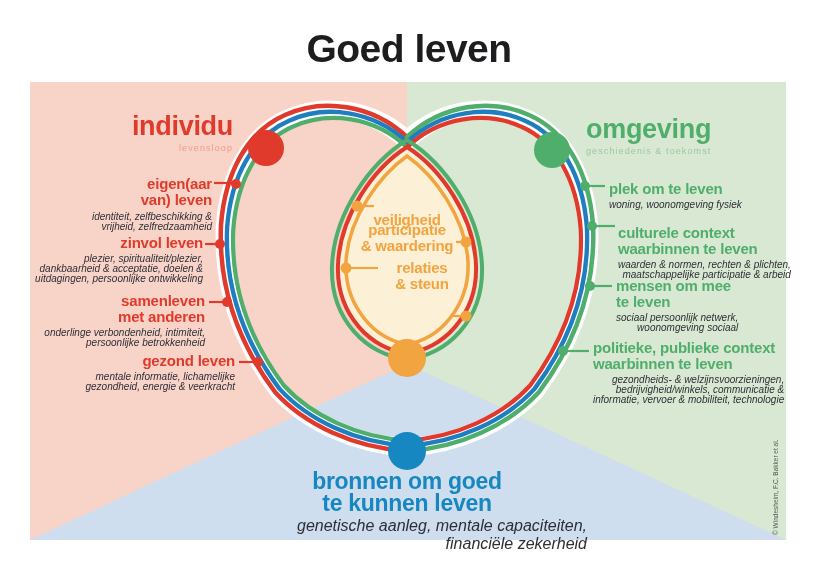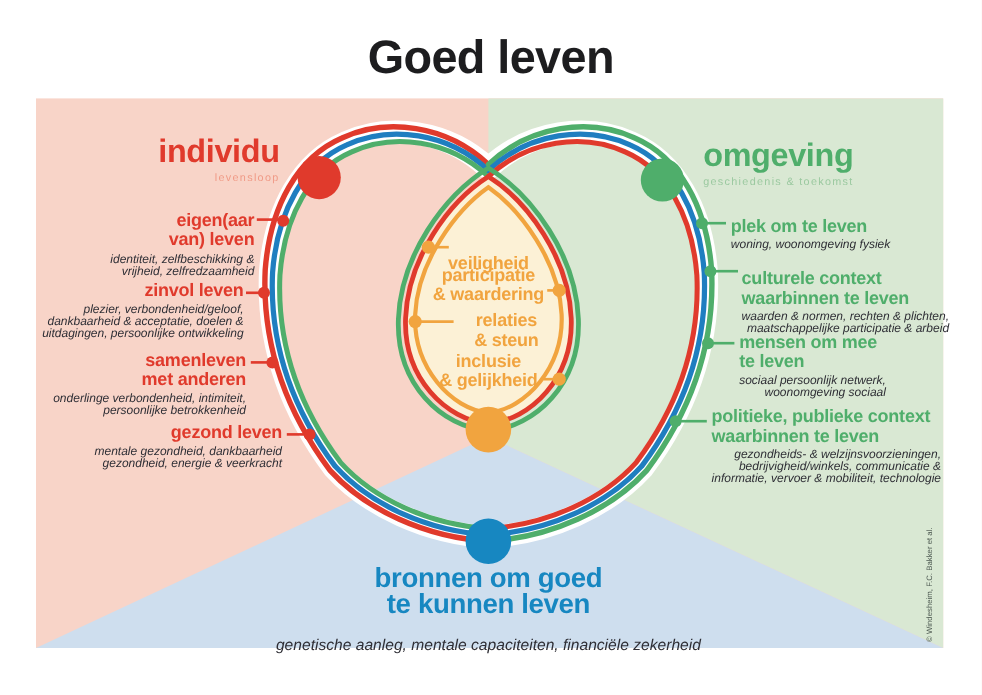--- a/index.html
+++ b/index.html
@@ -42,21 +42,21 @@
   #ri2{left:616px;top:278px;}
   #ri3{left:593px;top:340px;}
 
   #ci0{left:337px;top:200px;width:140px;margin-top:12px;}
   #ci1{left:337px;top:222px;width:140px;}
   #ci2{left:352px;top:260px;width:140px;}
   #ci3{left:337px;top:294px;width:140px;}
 
   #bron{left:227px;top:470px;width:360px;text-align:center;position:absolute;}
   .bron-lbl{font-size:23px;font-weight:bold;line-height:22px;letter-spacing:-0.3px;color:var(--blue);}
-  .bron-sub{font-size:13px;font-style:italic;margin-top:16px;color:var(--sub-ink);}
+  .bron-sub{font-size:16px;font-style:italic;margin-top:3px;color:var(--sub-ink);text-align:right;}
 
   #credit{position:absolute;left:772px;top:535px;width:100px;
           transform:rotate(-90deg);transform-origin:0 0;
           font-size:6.5px;color:var(--credit-ink);white-space:nowrap;}
 </style>
 </head>
 <body>
 
 <div id="page">
 
@@ -139,21 +139,21 @@
       <div>identiteit, zelfbeschikking &amp;</div>
       <div>vrijheid, zelfredzaamheid</div>
     </div>
   </div>
 
   <div class="item l-item" id="li1">
     <div class="lbl red">
       <div>zinvol leven</div>
     </div>
     <div class="sub">
-      <div>plezier, verbondenheid/geloof,</div>
+      <div>plezier, spiritualiteit/plezier,</div>
       <div>dankbaarheid &amp; acceptatie, doelen &amp;</div>
       <div>uitdagingen, persoonlijke ontwikkeling</div>
     </div>
   </div>
 
   <div class="item l-item" id="li2">
     <div class="lbl red">
       <div>samenleven</div>
       <div>met anderen</div>
     </div>
@@ -161,21 +161,21 @@
       <div>onderlinge verbondenheid, intimiteit,</div>
       <div>persoonlijke betrokkenheid</div>
     </div>
   </div>
 
   <div class="item l-item" id="li3">
     <div class="lbl red">
       <div>gezond leven</div>
     </div>
     <div class="sub">
-      <div>mentale gezondheid, dankbaarheid</div>
+      <div>mentale informatie, lichamelijke</div>
       <div>gezondheid, energie &amp; veerkracht</div>
     </div>
   </div>
 
   <div class="item r-item" id="ri0">
     <div class="lbl grn">
       <div>plek om te leven</div>
     </div>
     <div class="sub">
       <div>woning, woonomgeving fysiek</div>
@@ -226,26 +226,20 @@
       <div>participatie</div>
       <div>&amp; waardering</div>
     </div>
   </div>
   <div class="item c-item" id="ci2">
     <div class="lbl org">
       <div>relaties</div>
       <div>&amp; steun</div>
     </div>
   </div>
-  <div class="item c-item" id="ci3">
-    <div class="lbl org">
-      <div>inclusie</div>
-      <div>&amp; gelijkheid</div>
-    </div>
-  </div>
 
   <div id="bron">
     <div class="bron-lbl">
       <div>bronnen om goed</div>
       <div>te kunnen leven</div>
     </div>
     <div class="bron-sub">genetische aanleg, mentale capaciteiten, financiële zekerheid</div>
   </div>
 
   <div id="credit">© Windesheim, F.C. Bakker et al.</div>

